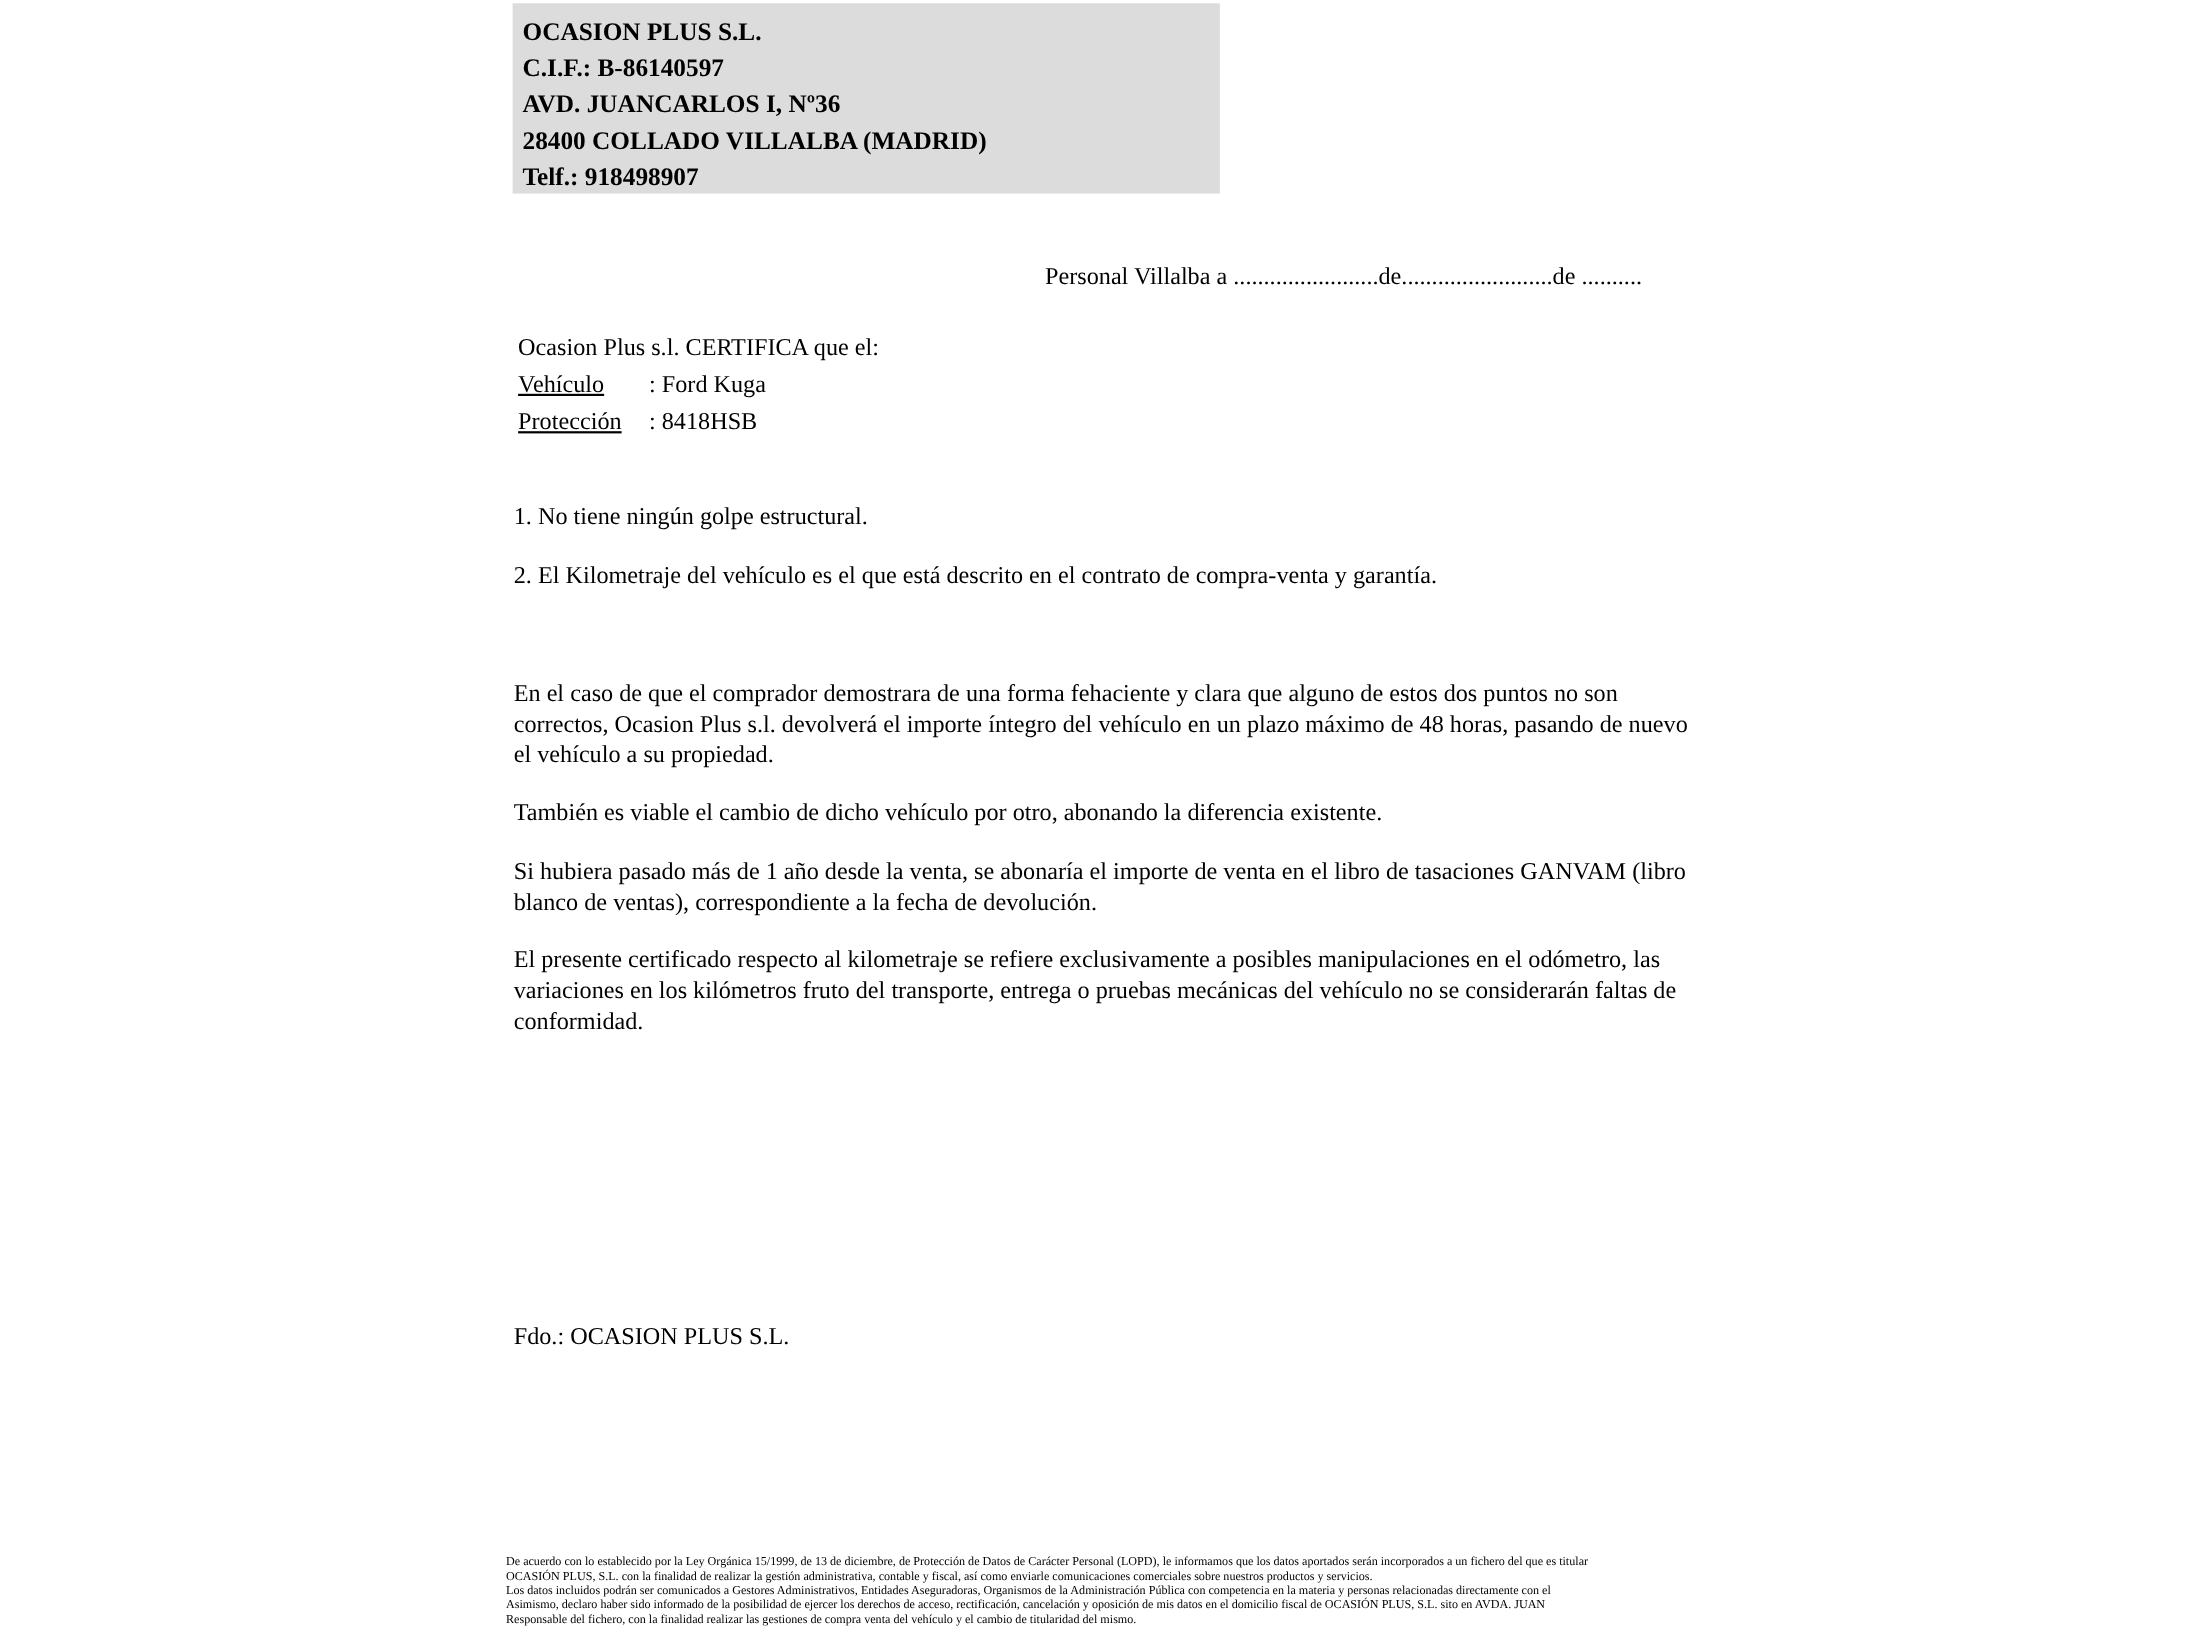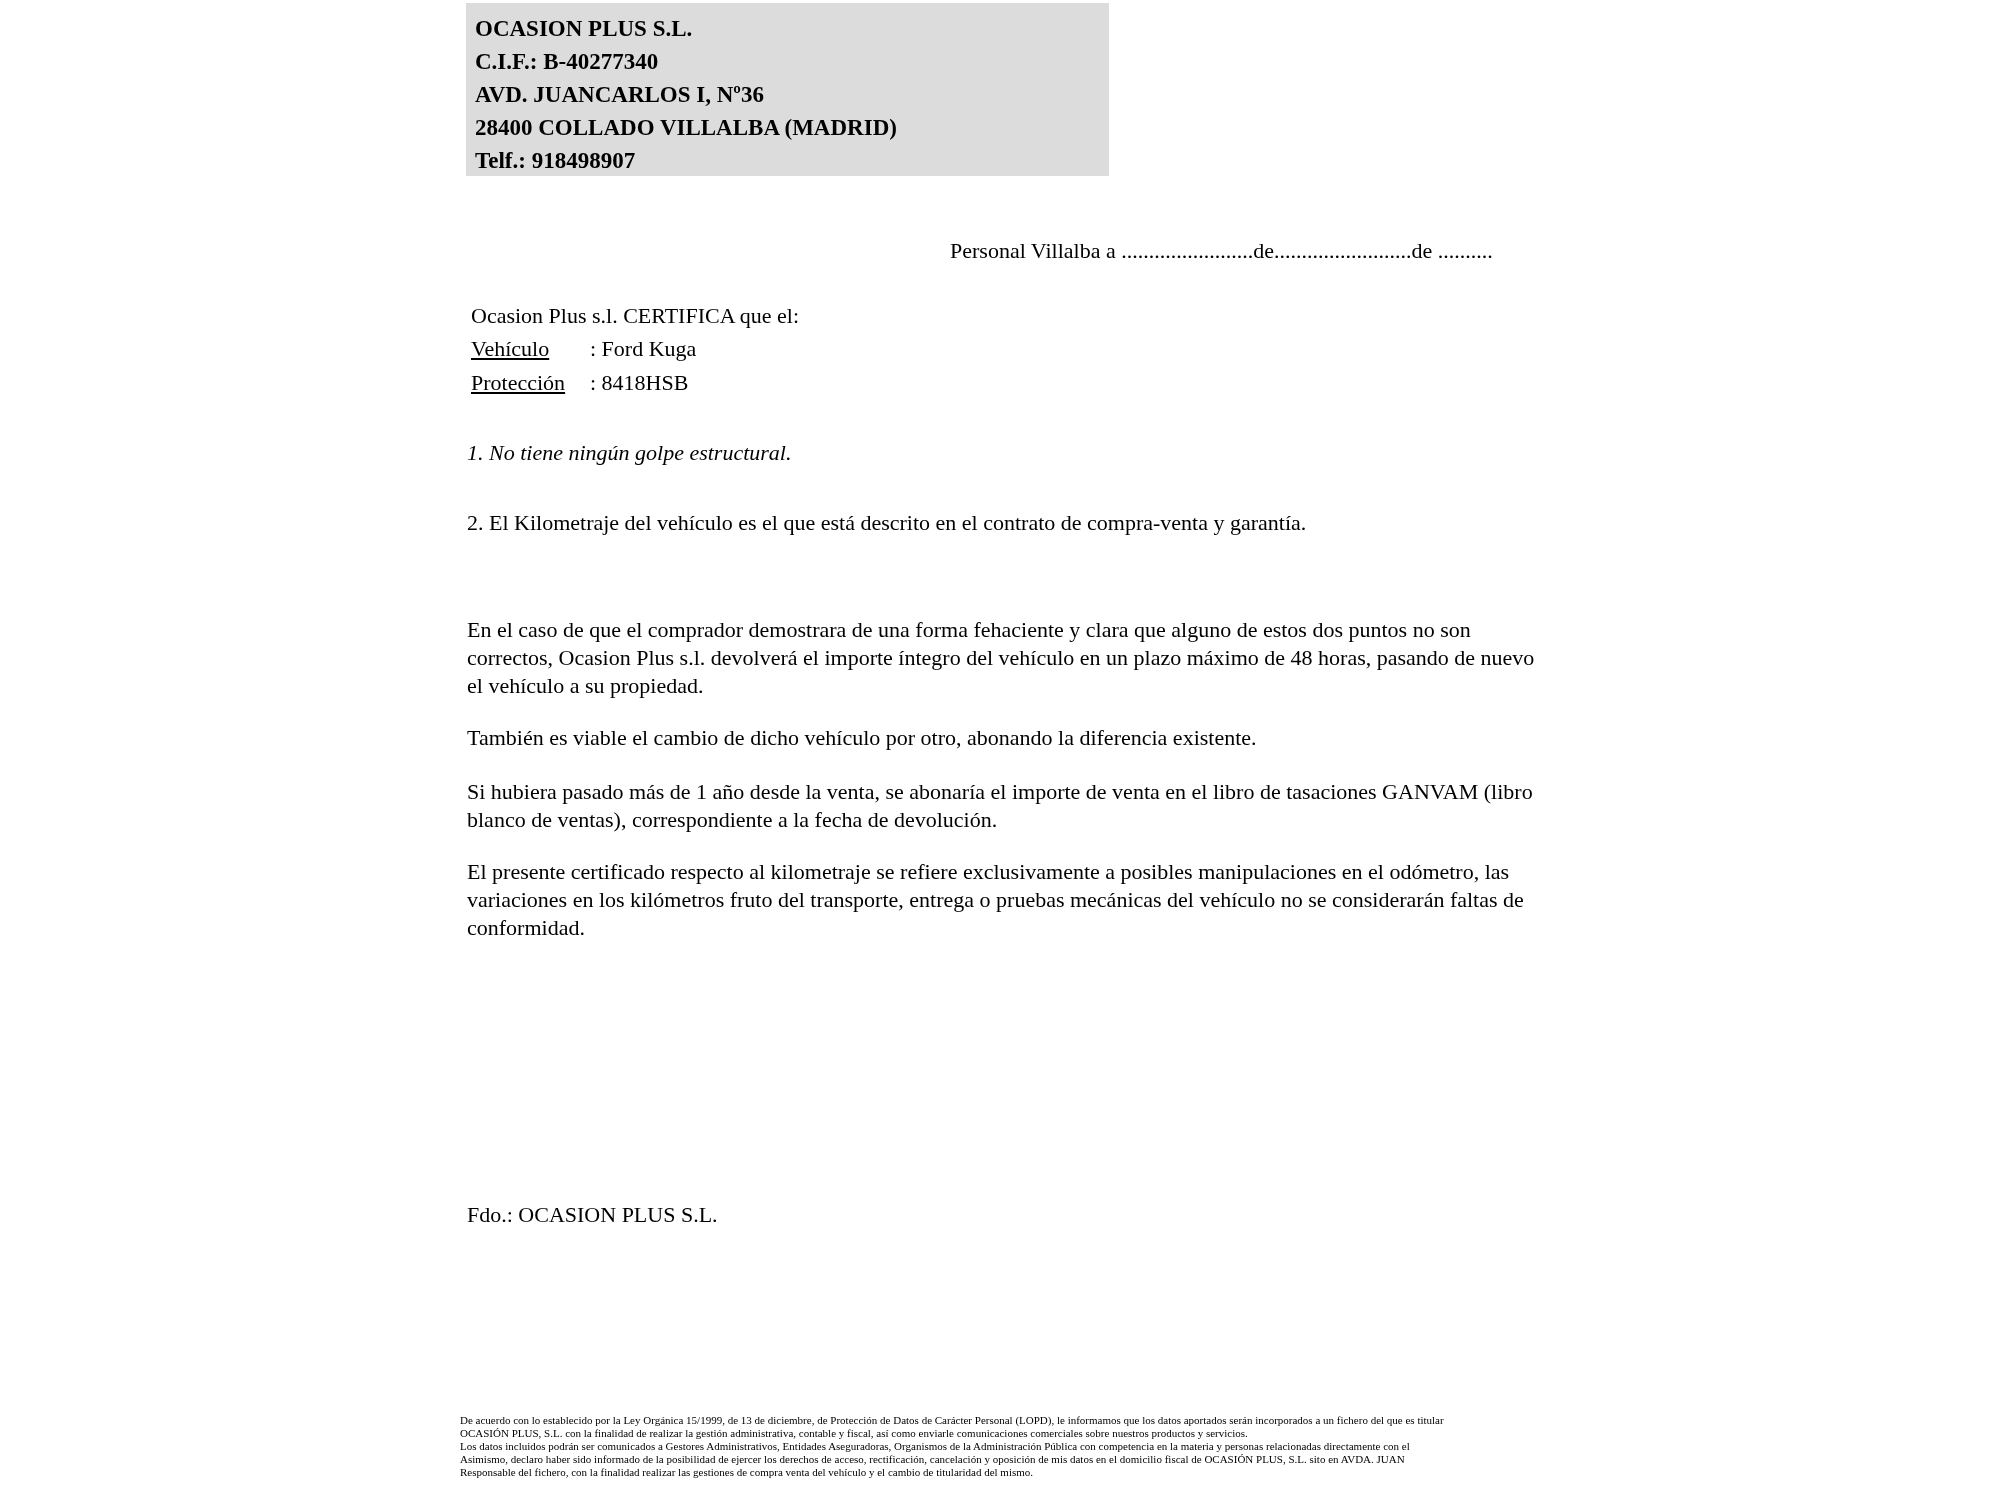--- a/index.html
+++ b/index.html
@@ -48,21 +48,21 @@
   .field-row.mat { top: 370px; }
   .field-label { display: inline-block; width: 119px; }
   .u { text-decoration: underline; }
   .clause {
     position: absolute;
     left: 467px;
     width: 1085px;
     font-size: 22px;
     line-height: 28px;
   }
-  .clause.c1 { top: 439px; font-style: italic; }
+  .clause.c1 { top: 455px; }
   .clause.c2 { top: 509px; }
   .para {
     position: absolute;
     left: 467px;
     width: 1085px;
     font-size: 22px;
     line-height: 28px;
   }
   .para.p1 { top: 616px; }
   .para.p2 { top: 724px; }
@@ -85,21 +85,21 @@
     white-space: nowrap;
   }
 </style>
 </head>
 <body>
 
 <div class="page">
 
   <div class="letterhead">
     <div class="lh-line">OCASION PLUS S.L.</div>
-    <div class="lh-line">C.I.F.: B-40277340</div>
+    <div class="lh-line">C.I.F.: B-86140597</div>
     <div class="lh-line">AVD. JUANCARLOS I, Nº36</div>
     <div class="lh-line">28400 COLLADO VILLALBA (MADRID)</div>
     <div class="lh-line">Telf.: 918498907</div>
   </div>
 
   <div class="date-line">Personal Villalba a ........................de.........................de ..........</div>
 
   <div class="cert-intro">Ocasion Plus s.l. CERTIFICA que el:</div>
 
   <div class="field-row veh">

